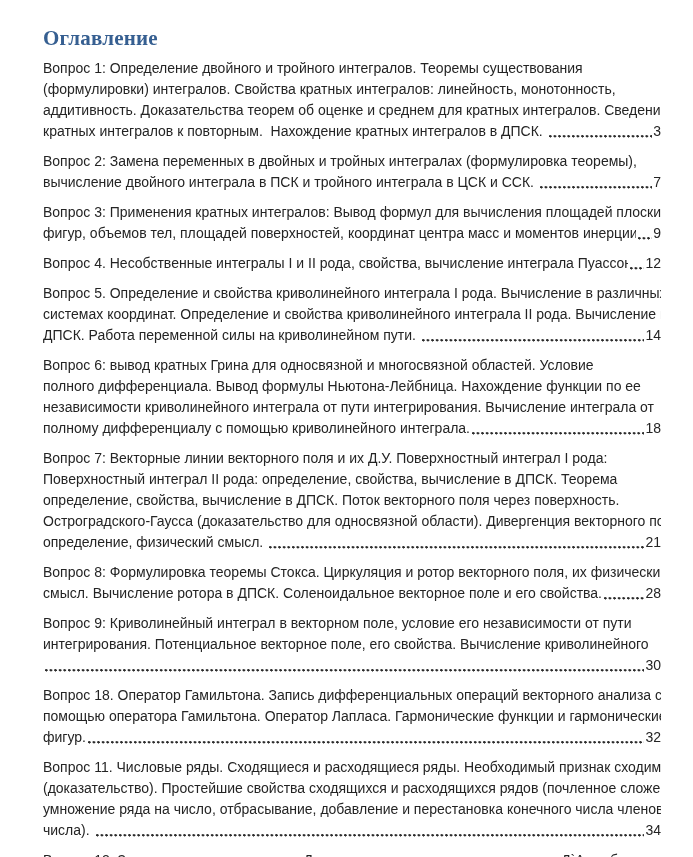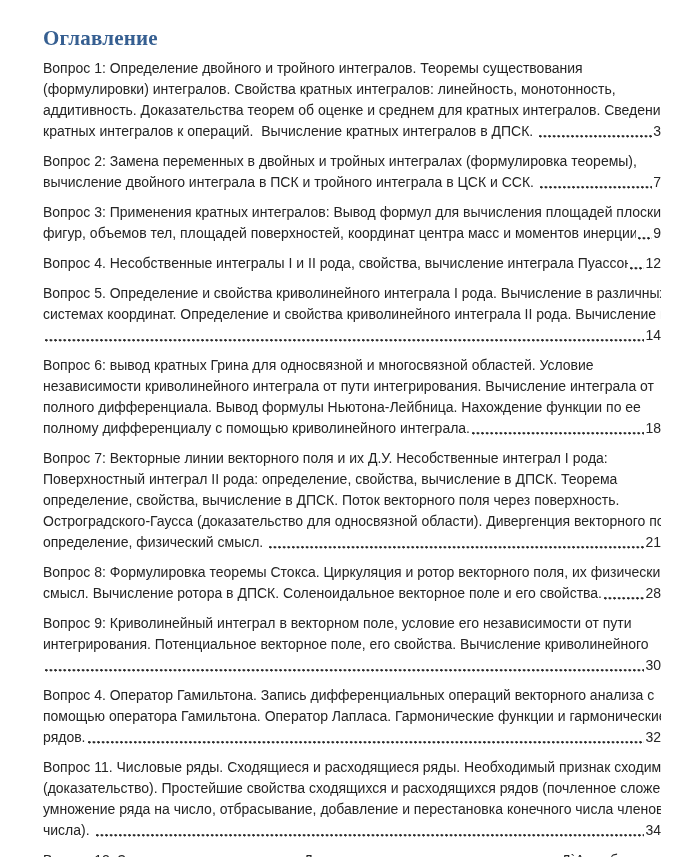--- a/index.html
+++ b/index.html
@@ -73,21 +73,21 @@
 <body>
 
 <div class="page">
   <h1 class="toc-heading">Оглавление</h1>
   <div class="toc-list">
       <div class="toc-entry">
         <div class="toc-line">Вопрос 1: Определение двойного и тройного интегралов. Теоремы существования</div>
         <div class="toc-line">(формулировки) интегралов. Свойства кратных интегралов: линейность, монотонность,</div>
         <div class="toc-line">аддитивность. Доказательства теорем об оценке и среднем для кратных интегралов. Сведение</div>
         <div class="toc-lastline">
-          <span class="lt">кратных интегралов к операций.  Вычисление кратных интегралов в ДПСК. </span>
+          <span class="lt">кратных интегралов к повторным.  Нахождение кратных интегралов в ДПСК. </span>
           <span class="leader"></span>
           <span class="pagenum">3</span>
         </div>
       </div>
       <div class="toc-entry">
         <div class="toc-line">Вопрос 2: Замена переменных в двойных и тройных интегралах (формулировка теоремы),</div>
         <div class="toc-lastline">
           <span class="lt">вычисление двойного интеграла в ПСК и тройного интеграла в ЦСК и ССК. </span>
           <span class="leader"></span>
           <span class="pagenum">7</span>
@@ -105,36 +105,37 @@
         <div class="toc-lastline">
           <span class="lt">Вопрос 4. Несобственные интегралы I и II рода, свойства, вычисление интеграла Пуассона. </span>
           <span class="leader"></span>
           <span class="pagenum">12</span>
         </div>
       </div>
       <div class="toc-entry">
         <div class="toc-line">Вопрос 5. Определение и свойства криволинейного интеграла I рода. Вычисление в различных</div>
         <div class="toc-line">системах координат. Определение и свойства криволинейного интеграла II рода. Вычисление в</div>
         <div class="toc-lastline">
+          <span class="lt">ДПСК. Работа переменной силы на криволинейном пути. </span>
           <span class="leader"></span>
           <span class="pagenum">14</span>
         </div>
       </div>
       <div class="toc-entry">
         <div class="toc-line">Вопрос 6: вывод кратных Грина для односвязной и многосвязной областей. Условие</div>
+        <div class="toc-line">полного дифференциала. Вывод формулы Ньютона-Лейбница. Нахождение функции по ее</div>
         <div class="toc-line">независимости криволинейного интеграла от пути интегрирования. Вычисление интеграла от</div>
-        <div class="toc-line">полного дифференциала. Вывод формулы Ньютона-Лейбница. Нахождение функции по ее</div>
         <div class="toc-lastline">
           <span class="lt">полному дифференциалу с помощью криволинейного интеграла.</span>
           <span class="leader"></span>
           <span class="pagenum">18</span>
         </div>
       </div>
       <div class="toc-entry">
-        <div class="toc-line">Вопрос 7: Векторные линии векторного поля и их Д.У. Несобственные интеграл I рода:</div>
+        <div class="toc-line">Вопрос 7: Векторные линии векторного поля и их Д.У. Поверхностный интеграл I рода:</div>
         <div class="toc-line">Поверхностный интеграл II рода: определение, свойства, вычисление в ДПСК. Теорема</div>
         <div class="toc-line">определение, свойства, вычисление в ДПСК. Поток векторного поля через поверхность.</div>
         <div class="toc-line">Остроградского-Гаусса (доказательство для односвязной области). Дивергенция векторного поля:</div>
         <div class="toc-lastline">
           <span class="lt">определение, физический смысл. </span>
           <span class="leader"></span>
           <span class="pagenum">21</span>
         </div>
       </div>
       <div class="toc-entry">
@@ -147,24 +148,24 @@
       </div>
       <div class="toc-entry">
         <div class="toc-line">Вопрос 9: Криволинейный интеграл в векторном поле, условие его независимости от пути</div>
         <div class="toc-line">интегрирования. Потенциальное векторное поле, его свойства. Вычисление криволинейного</div>
         <div class="toc-lastline">
           <span class="leader"></span>
           <span class="pagenum">30</span>
         </div>
       </div>
       <div class="toc-entry">
-        <div class="toc-line">Вопрос 4. Оператор Гамильтона. Запись дифференциальных операций векторного анализа с</div>
+        <div class="toc-line">Вопрос 18. Оператор Гамильтона. Запись дифференциальных операций векторного анализа с</div>
         <div class="toc-line">помощью оператора Гамильтона. Оператор Лапласа. Гармонические функции и гармонические</div>
         <div class="toc-lastline">
-          <span class="lt">рядов.</span>
+          <span class="lt">фигур.</span>
           <span class="leader"></span>
           <span class="pagenum">32</span>
         </div>
       </div>
       <div class="toc-entry">
         <div class="toc-line">Вопрос 11. Числовые ряды. Сходящиеся и расходящиеся ряды. Необходимый признак сходимости</div>
         <div class="toc-line">(доказательство). Простейшие свойства сходящихся и расходящихся рядов (почленное сложение,</div>
         <div class="toc-line">умножение ряда на число, отбрасывание, добавление и перестановка конечного числа членов</div>
         <div class="toc-lastline">
           <span class="lt">числа). </span>

